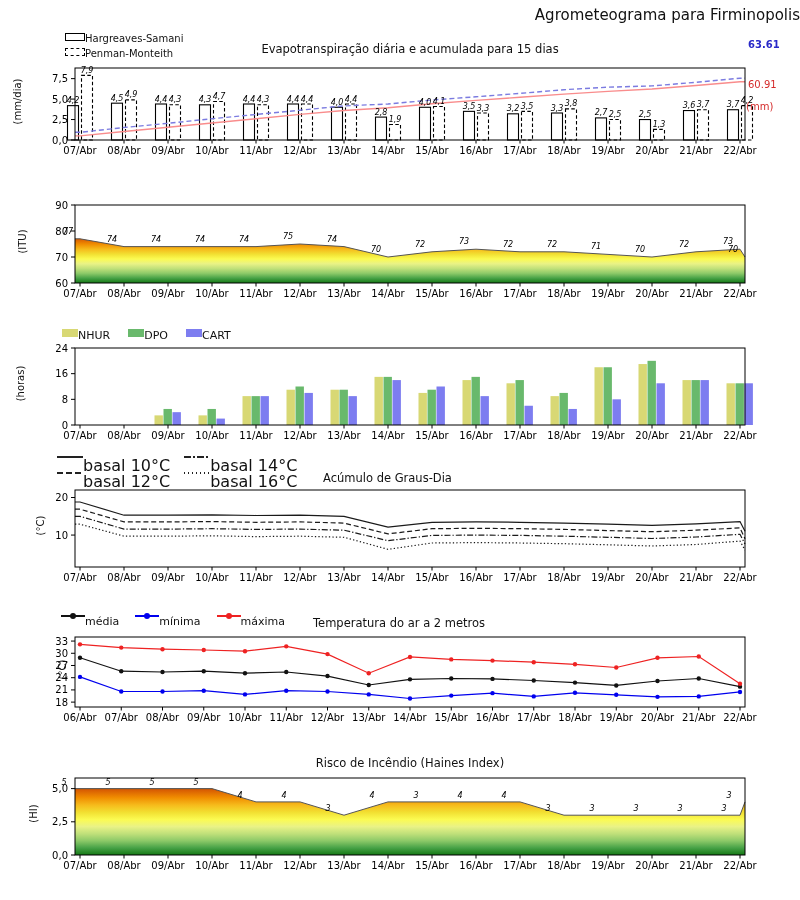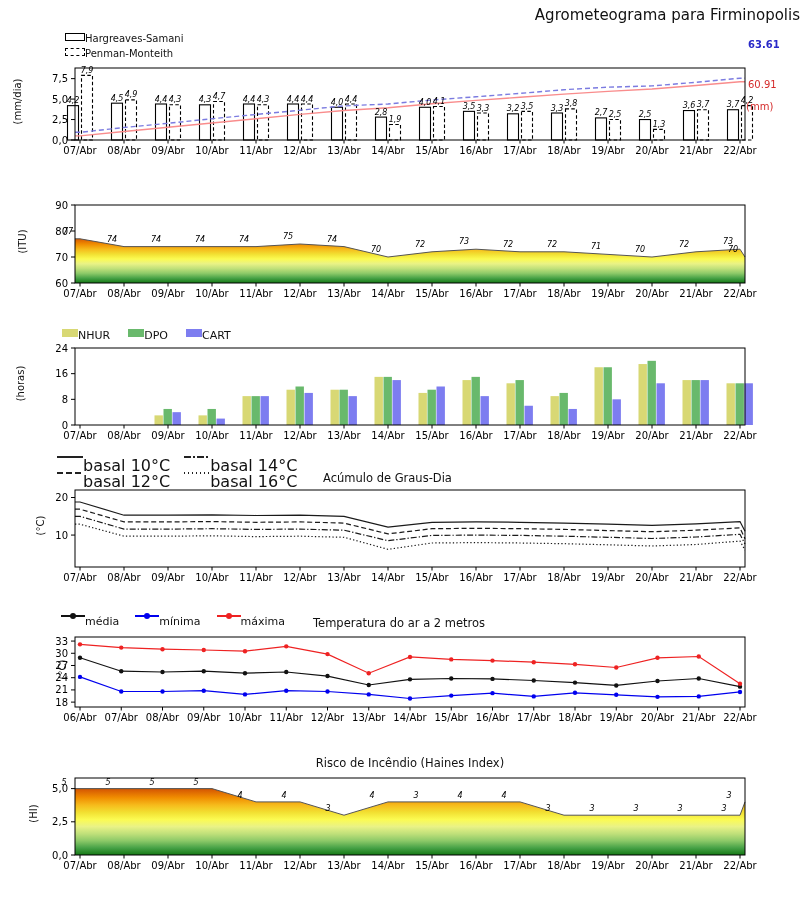--- a/index.html
+++ b/index.html
@@ -531,20 +531,21 @@
   <div class="lcol" style="left:65px;top:33px">
     <div class="lrow">
       <span class="sw-box"></span>
       <span>Hargreaves-Samani</span>
     </div>
     <div class="lrow">
       <span class="sw-box dashed"></span>
       <span>Penman-Monteith</span>
     </div>
   </div>
+  <div class="p-title centered" style="top:42px">Evapotranspiração diária e acumulada para 15 dias</div>
   <div class="ylab" style="left:-28px;top:96px">(mm/dia)</div>
   <div class="tot" style="left: 748px; top: 39px; color: rgb(41, 41, 200); font-weight: bold;">63.61</div>
   <div class="tot" style="left: 748px; top: 79px; color: rgb(212, 42, 42);">60.91</div>
   <div class="tot" style="left: 746px; top: 101px; color: rgb(212, 42, 42); text-align: right;">(mm)</div>
 
   <div class="ylab" style="left:-23px;top:236px">(ITU)</div>
 
   <div class="legend" style="left:62px;top:329px;gap:18px">
     <span class="lrow">
       <span class="sw-fill" style="background-color: rgb(216, 216, 116);"></span>

